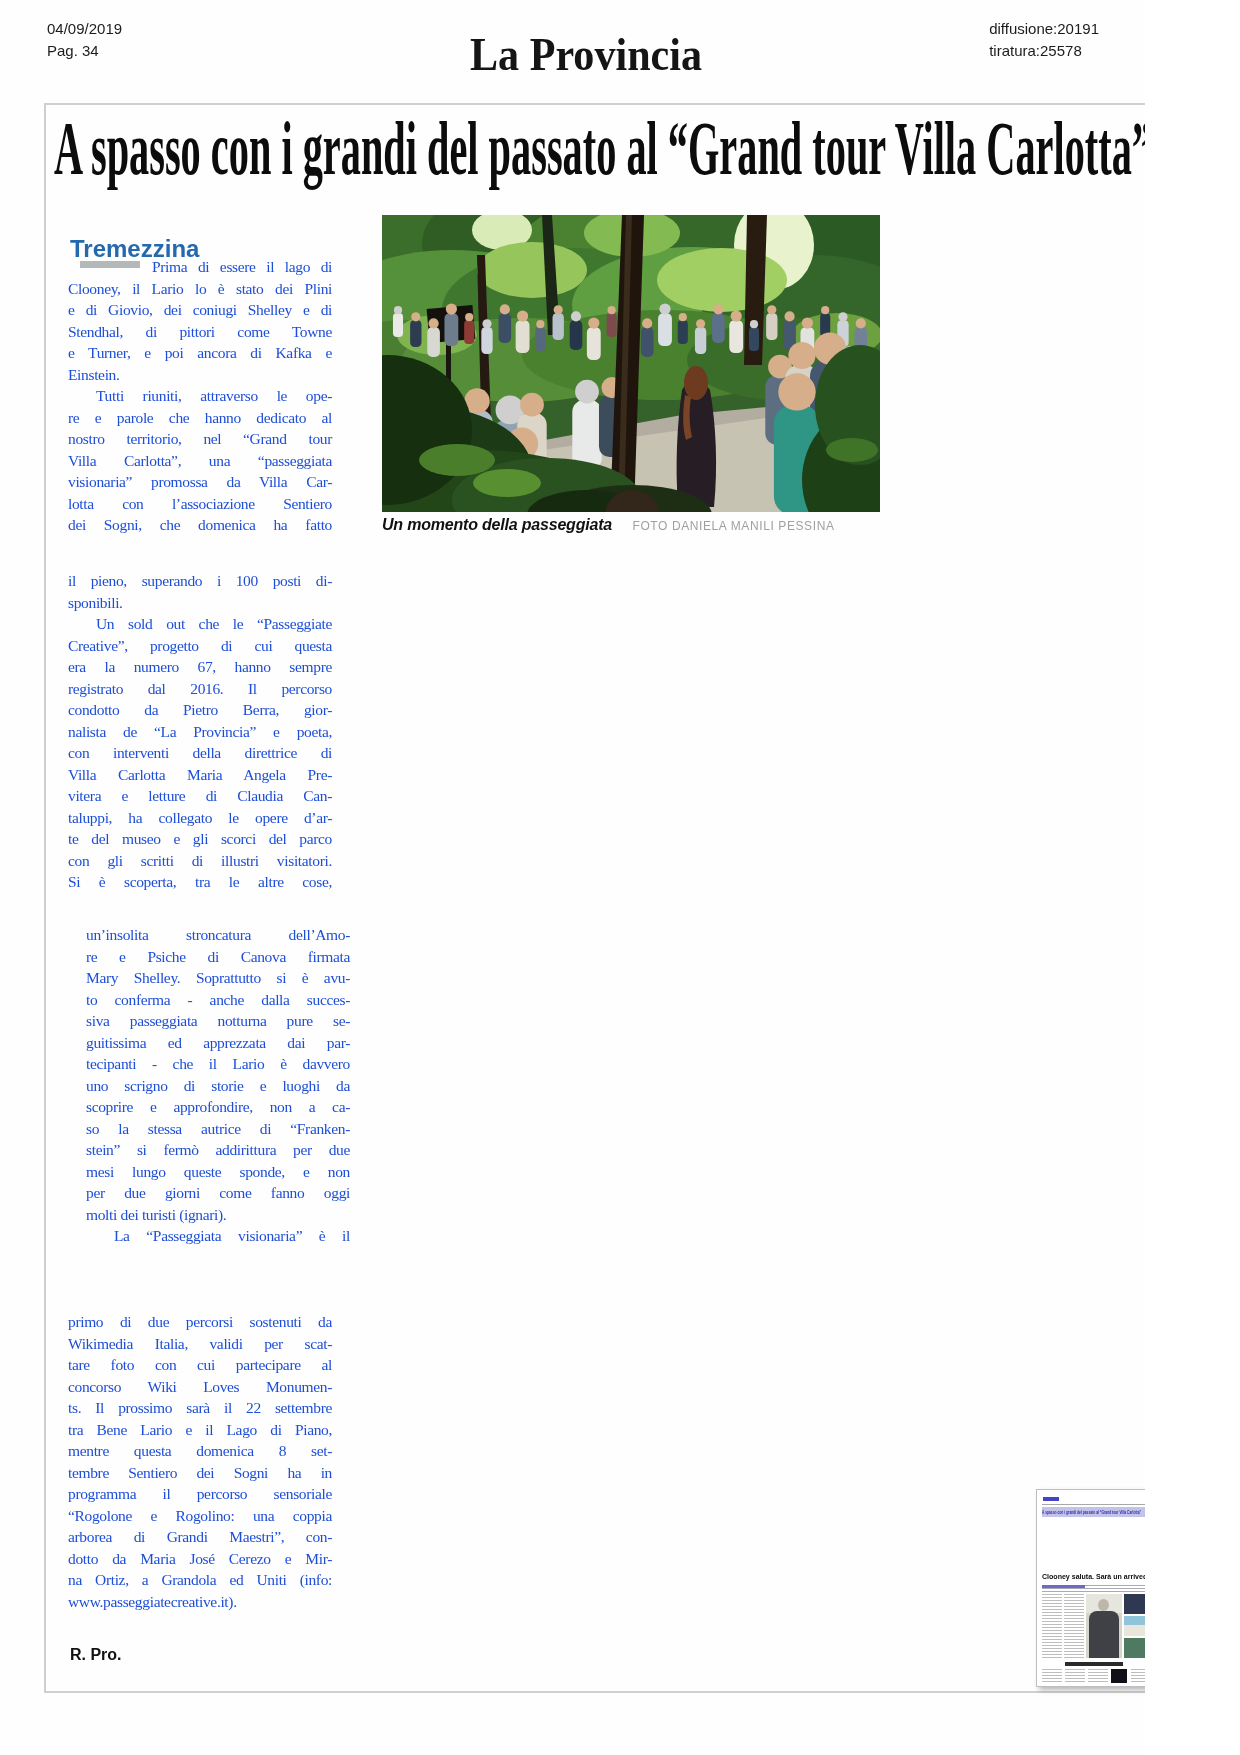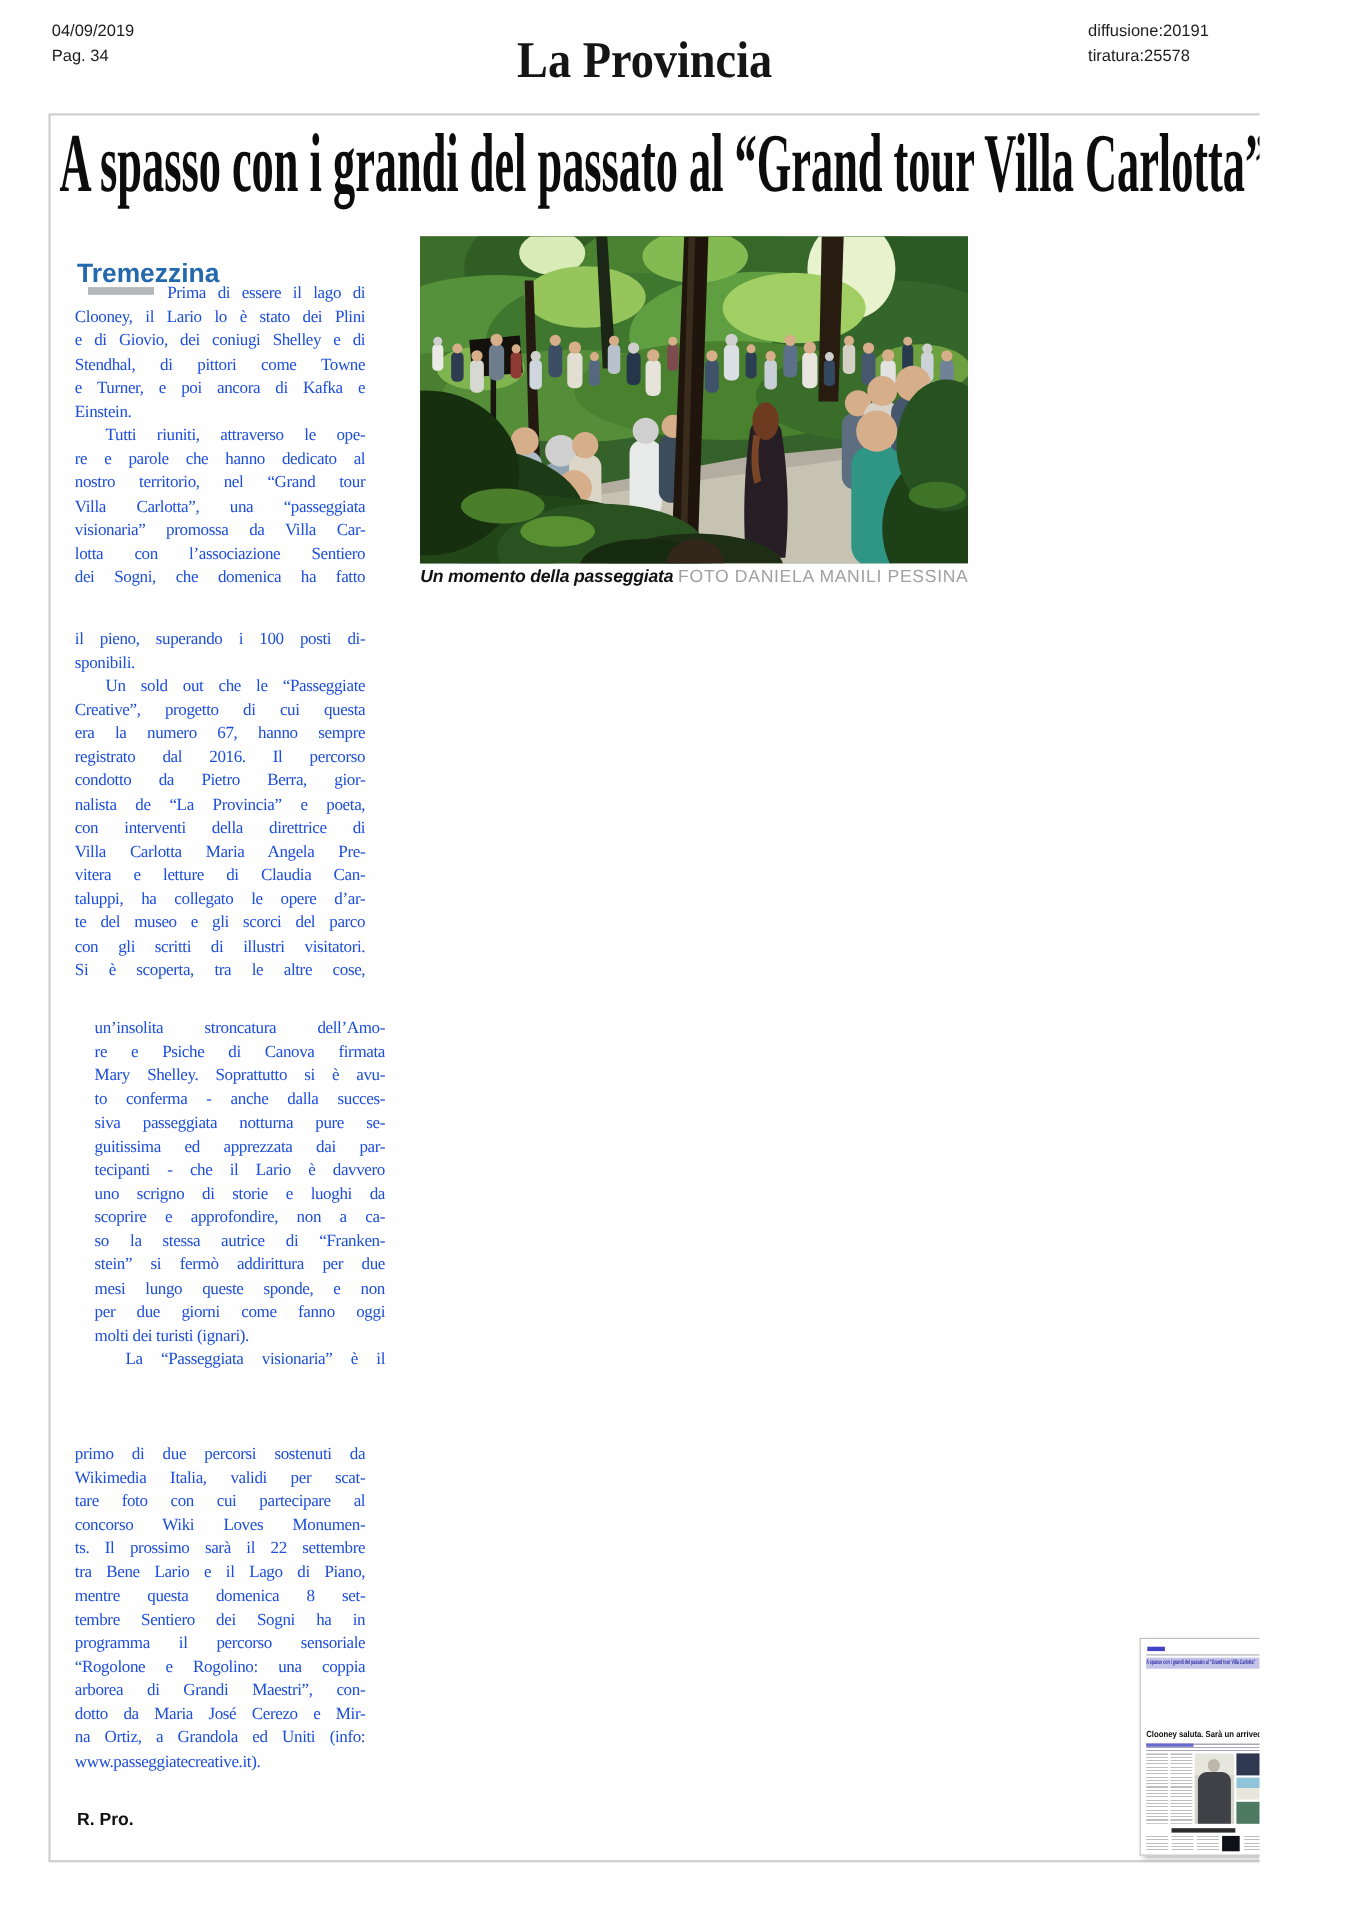--- a/index.html
+++ b/index.html
@@ -30,21 +30,21 @@
   .line{height:21.5px;line-height:21.5px;font-size:15.5px;letter-spacing:-0.35px;
         text-align:justify;text-align-last:justify;white-space:nowrap;overflow:visible;}
   .line.end{text-align-last:left;}
   .line b{font-weight:400;}
   #signature{position:absolute;left:70px;top:1646px;font-size:16px;font-weight:bold;color:#111;}
 
   
   #photo{position:absolute;left:382px;top:215px;width:498px;height:297px;background:#2f5226;}
   #caption{position:absolute;left:382px;top:516px;width:560px;font-size:16px;color:#111;}
   #caption .capbold{font-weight:bold;letter-spacing:-0.2px;font-style:italic;}
-  #caption .capcredit{font-weight:normal;font-size:16px;color:#a0a0a0;letter-spacing:0.6px;}
+  #caption .capcredit{font-weight:normal;font-size:12px;color:#a0a0a0;letter-spacing:0.6px;margin-left:16px;}
 
   
   #sidenote{position:absolute;left:1181px;top:106px;height:980px;
             writing-mode:vertical-rl;white-space:nowrap;
             font-size:15px;color:#b4b4b4;letter-spacing:0.4px;}
 
   
   #thumb{position:absolute;left:1036px;top:1489px;width:136px;height:196px;background:#fff;
          border:1px solid #bfbfbf;box-shadow:3px 3px 5px rgba(0,0,0,.28);}
   #thumb *{position:absolute;}

